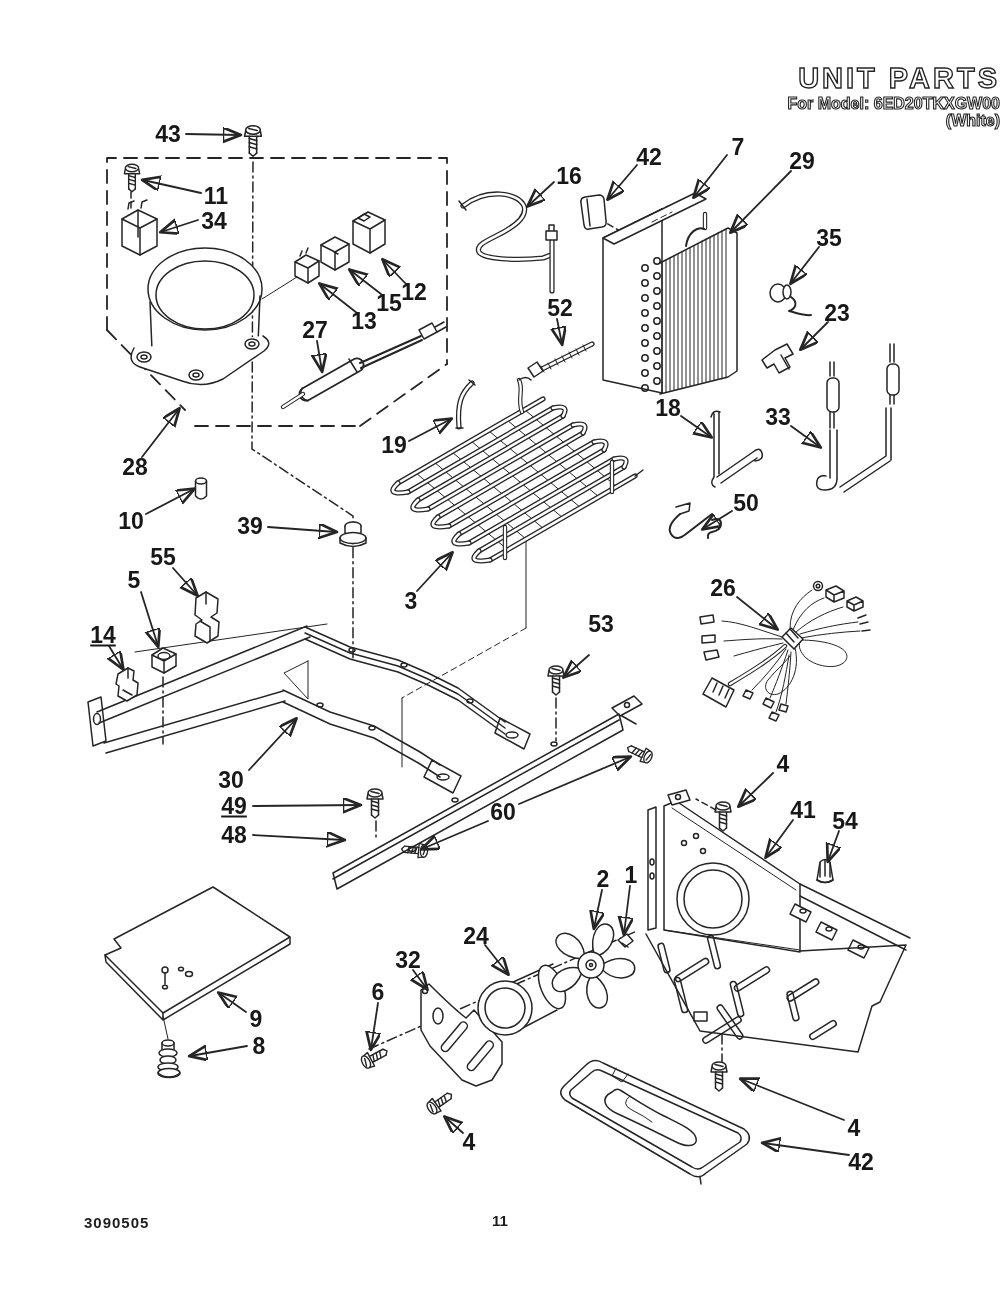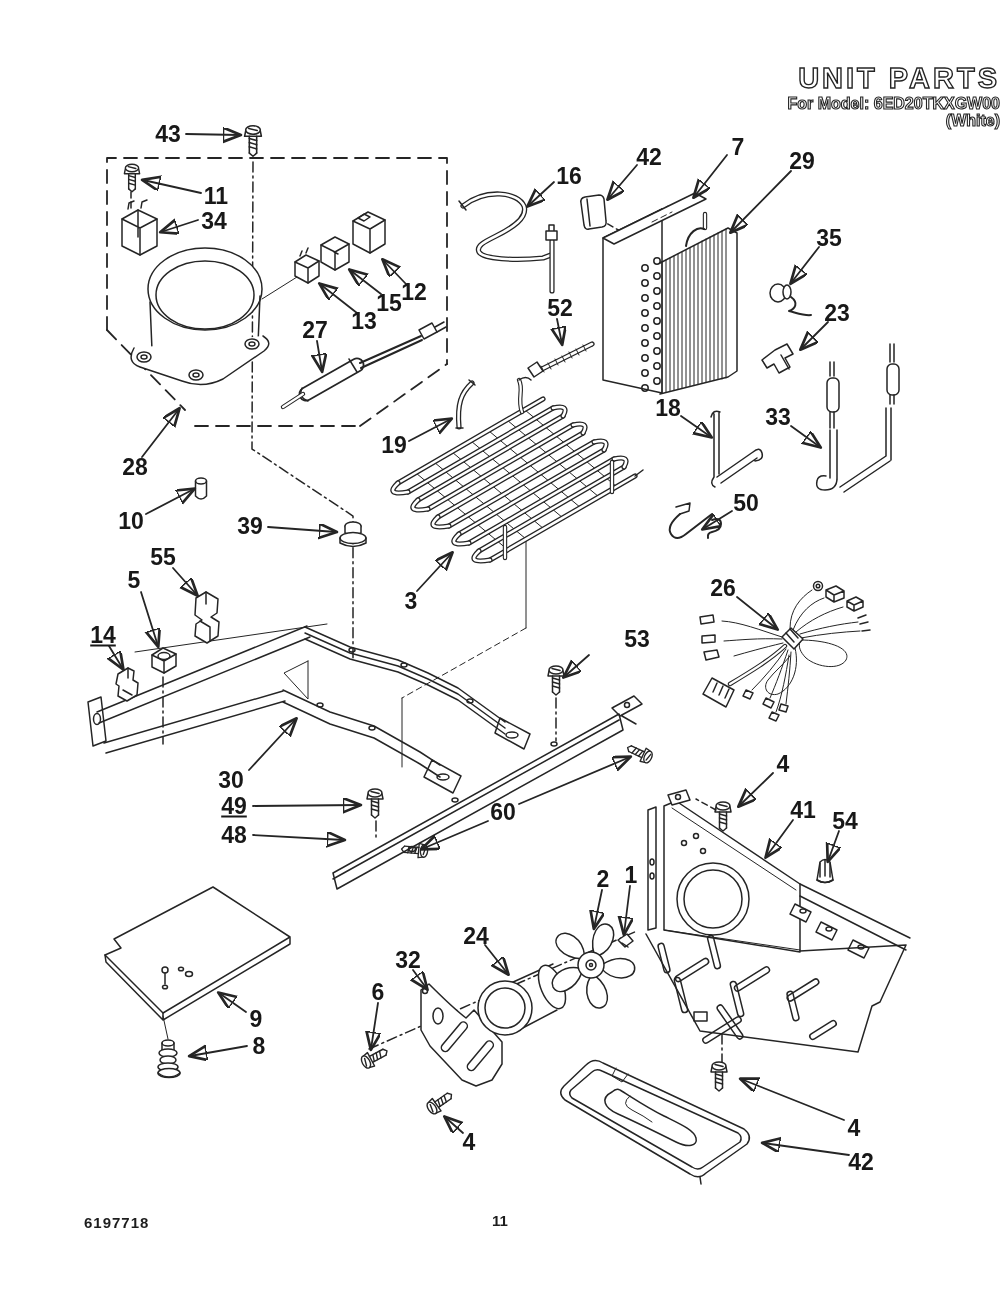--- a/index.html
+++ b/index.html
@@ -463,35 +463,35 @@
       <div class="callout" style="left: 778px; top: 417px;">33</div>
       <div class="callout" style="left: 394px; top: 445px;">19</div>
       <div class="callout" style="left: 131px; top: 521px;">10</div>
       <div class="callout" style="left: 250px; top: 526px;">39</div>
       <div class="callout" style="left: 746px; top: 503px;">50</div>
       <div class="callout" style="left: 411px; top: 601px;">3</div>
       <div class="callout" style="left: 163px; top: 557px;">55</div>
       <div class="callout" style="left: 134px; top: 580px;">5</div>
       <div class="callout" style="left: 103px; top: 635px; text-decoration: underline;">14</div>
       <div class="callout" style="left: 723px; top: 588px;">26</div>
-      <div class="callout" style="left: 601px; top: 639px; margin-left: 36px;">53</div>
+      <div class="callout" style="left: 601px; top: 624px;">53</div>
       <div class="callout" style="left: 231px; top: 780px;">30</div>
       <div class="callout" style="left: 234px; top: 806px; text-decoration: underline;">49</div>
       <div class="callout" style="left: 234px; top: 835px;">48</div>
       <div class="callout" style="left: 503px; top: 812px;">60</div>
       <div class="callout" style="left: 783px; top: 764px;">4</div>
       <div class="callout" style="left: 803px; top: 810px;">41</div>
       <div class="callout" style="left: 845px; top: 821px;">54</div>
       <div class="callout" style="left: 631px; top: 875px;">1</div>
       <div class="callout" style="left: 603px; top: 879px;">2</div>
       <div class="callout" style="left: 476px; top: 936px;">24</div>
       <div class="callout" style="left: 408px; top: 960px;">32</div>
       <div class="callout" style="left: 378px; top: 992px;">6</div>
       <div class="callout" style="left: 256px; top: 1019px;">9</div>
       <div class="callout" style="left: 259px; top: 1046px;">8</div>
       <div class="callout" style="left: 469px; top: 1142px;">4</div>
       <div class="callout" style="left: 854px; top: 1128px;">4</div>
       <div class="callout" style="left: 861px; top: 1162px;">42</div>
     </div>
 
-  <div class="ftr doc">6197718</div>
+  <div class="ftr doc">3090505</div>
   <div class="ftr pg">11</div>
 </div>
 
 </body></html>

